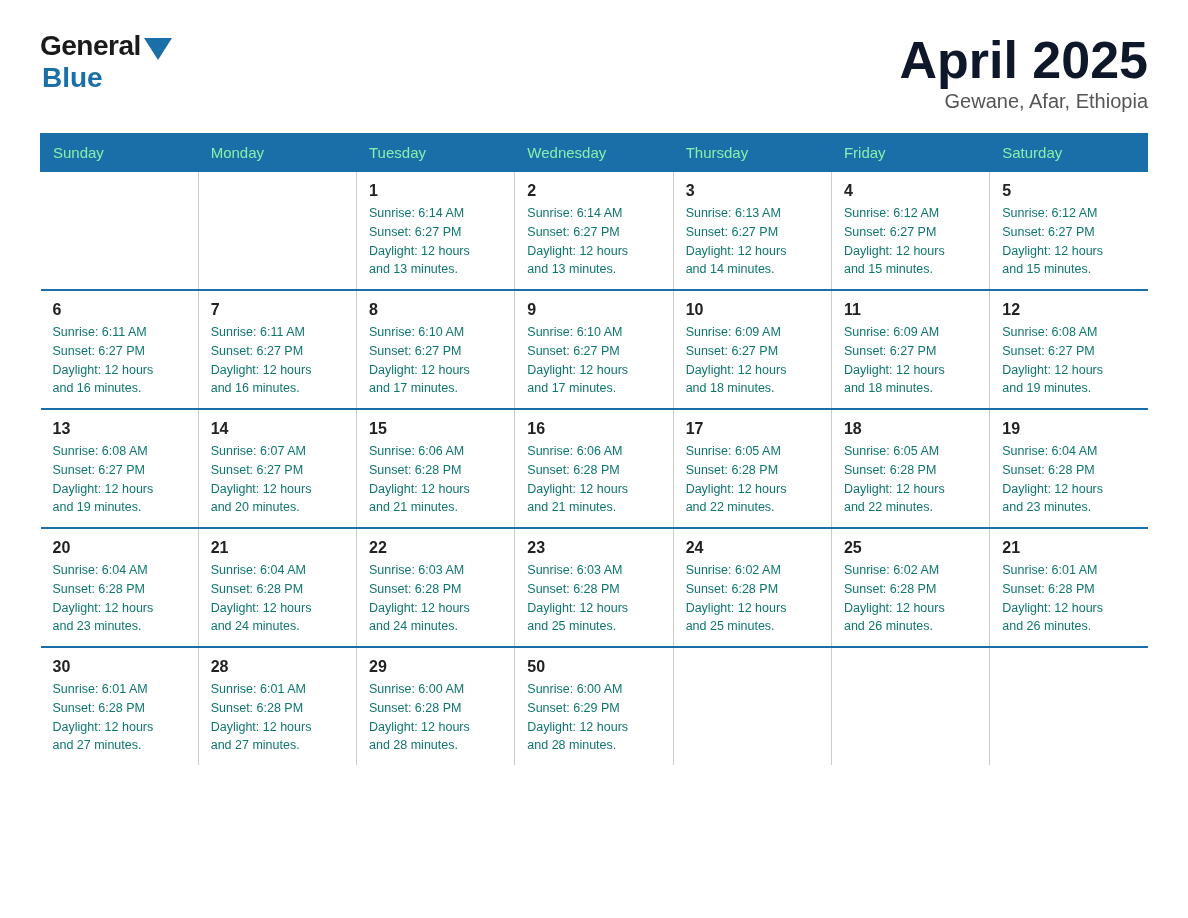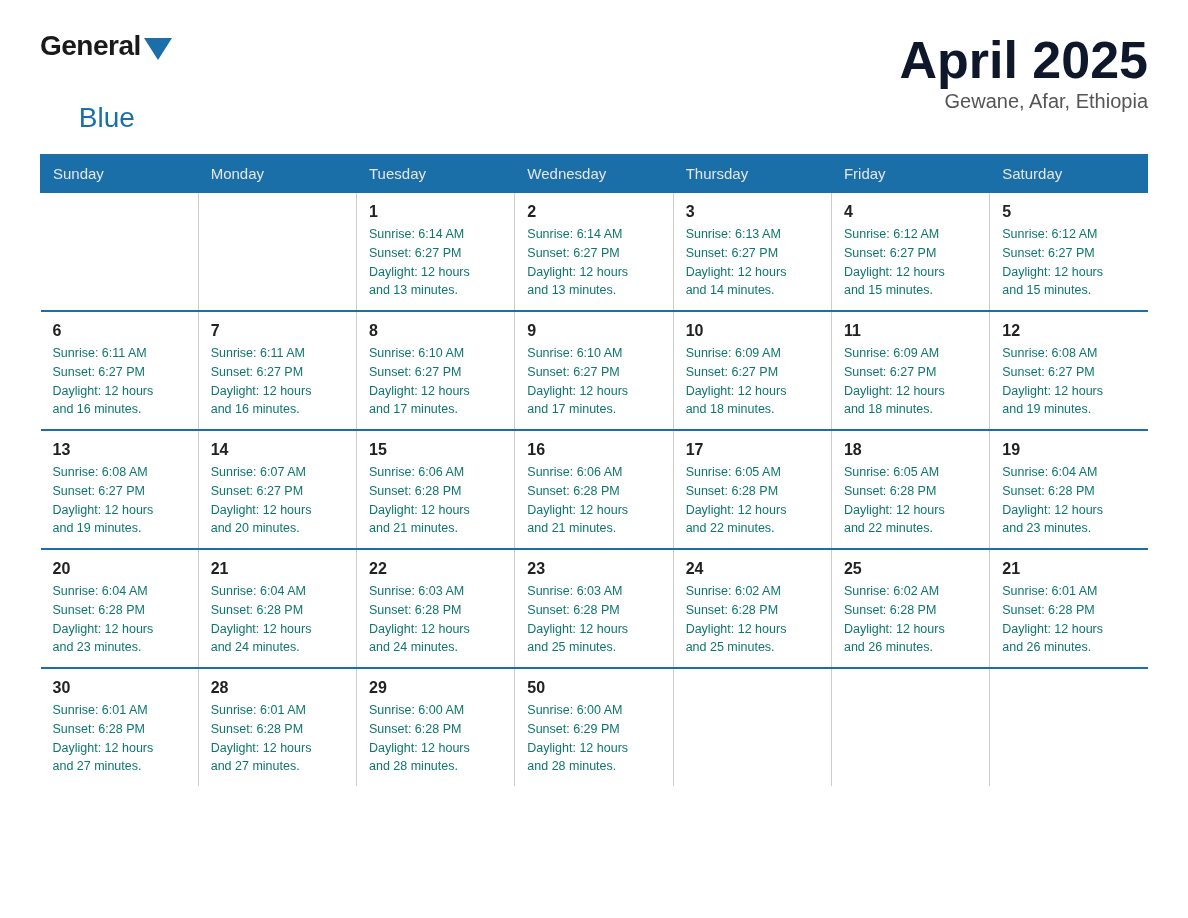--- a/index.html
+++ b/index.html
@@ -11,22 +11,21 @@
     }
     .header {
       display: flex;
       justify-content: space-between;
       align-items: flex-start;
       margin-bottom: 20px;
     }
     .logo {
       display: flex;
       flex-direction: column;
-      align-items: center;
-      gap: 40px;
+      align-items: flex-start;
     }
     .logo-top {
       display: flex;
       align-items: center;
     }
     .logo-general {
       font-size: 28px;
       font-weight: bold;
       color: #1a1a1a;
       letter-spacing: -0.5px;
@@ -35,21 +34,21 @@
       width: 0;
       height: 0;
       border-left: 14px solid transparent;
       border-right: 14px solid transparent;
       border-top: 22px solid #1a6fa8;
       margin-left: 3px;
       margin-top: 6px;
     }
     .logo-blue {
       font-size: 28px;
-      font-weight: normal;
+      font-weight: bold;
       color: #1a6fa8;
       margin-left: 2px;
     }
     .title-section {
       text-align: right;
     }
     .month-title {
       font-size: 52px;
       font-weight: bold;
       color: #0f172a;
@@ -60,21 +59,21 @@
       margin-top: 0;
     }
     table {
       width: 100%;
       border-collapse: collapse;
     }
     thead tr {
       background-color: #1a6fa8;
     }
     thead th {
-      color: #e5e5e5;
+      color: #86efac;
       font-size: 15px;
       font-weight: normal;
       padding: 10px 12px;
       text-align: left;
       border: 1px solid #1a6fa8;
     }
     tbody tr {
       border-bottom: 2px solid #1a6fa8;
     }
     tbody td {

